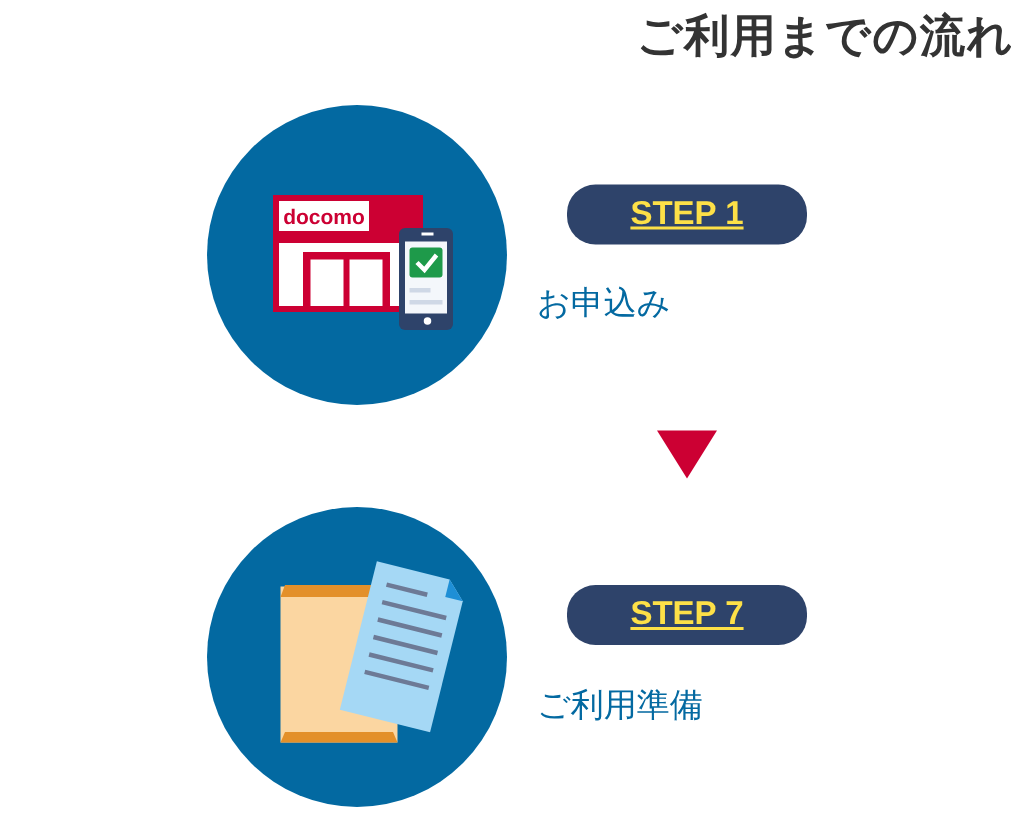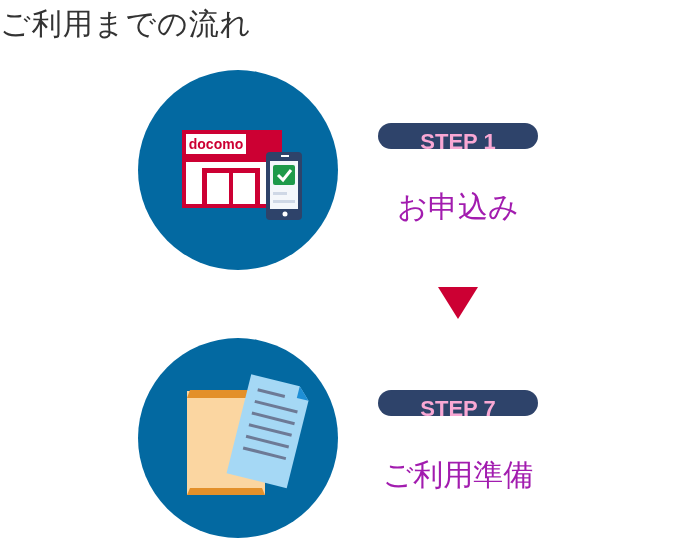--- a/index.html
+++ b/index.html
@@ -1,30 +1,30 @@
 <!DOCTYPE html>
 <html><head>
 <meta charset="utf-8">
 <style>
   html, body { margin:0; padding:0; background:#ffffff; }
   body { width:676px; height:560px; position:relative; overflow:hidden;
          font-family: "DejaVu Sans", "Liberation Sans", sans-serif; }
-  .title { position:absolute; left:0; top:4px; width:676px; text-align:left;
-           font-size:30px; font-weight:normal; color:#333333; letter-spacing:1px; }
+  .title { position:absolute; left:0; top:4px; width:676px; text-align:right;
+           font-size:30px; font-weight:bold; color:#333333; letter-spacing:1px; }
   .circle { position:absolute; width:200px; height:200px; border-radius:50%; background:#0369a1; }
   .c1 { left:138px; top:70px; }
   .c2 { left:138px; top:338px; }
   .icon { position:absolute; left:0; top:0; }
-  .badge { position:absolute; left:378px; width:160px; height:26px; border-radius:19px;
-           background:#2e436a; color:#f9a8d4; font-family:"Liberation Sans", sans-serif;
-           font-weight:bold; font-size:22px; line-height:38px; text-align:center; }
+  .badge { position:absolute; left:378px; width:160px; height:40px; border-radius:19px;
+           background:#2e436a; color:#fde047; font-family:"Liberation Sans", sans-serif;
+           font-weight:bold; font-size:22px; line-height:38px; text-align:center;text-decoration:underline; }
   .b1 { top:123px; }
   .b2 { top:390px; }
-  .label { position:absolute; left:358px; width:200px; text-align:center;
-           font-size:30px; color:#a21caf; }
+  .label { position:absolute; left:358px; width:200px; 
+           font-size:22px; color:#0369a1; }
   .l1 { top:187px; }
   .l2 { top:455px; }
   .arrow { position:absolute; left:438px; top:287px; width:0; height:0;
            border-left:20px solid transparent; border-right:20px solid transparent;
            border-top:32px solid #cc0033; }
 </style>
 </head>
 <body>
 
 <div class="title">ご利用までの流れ</div>

